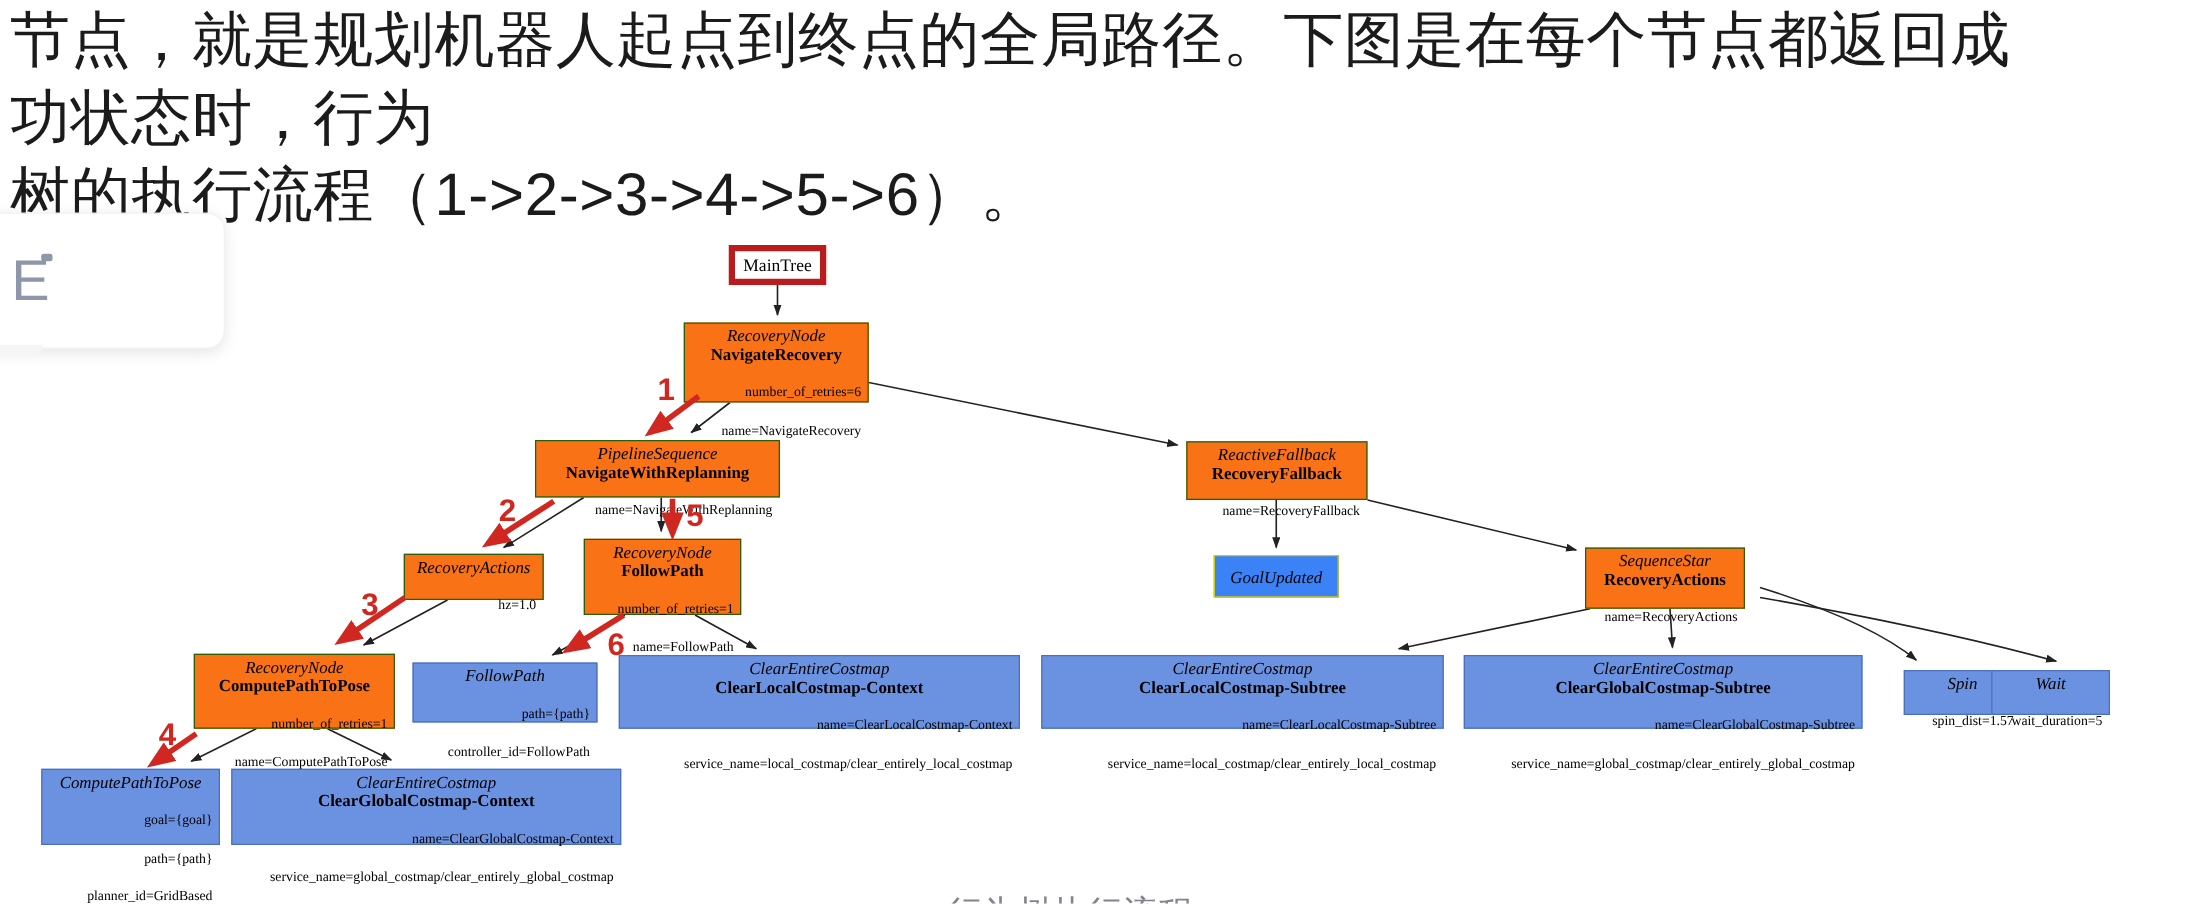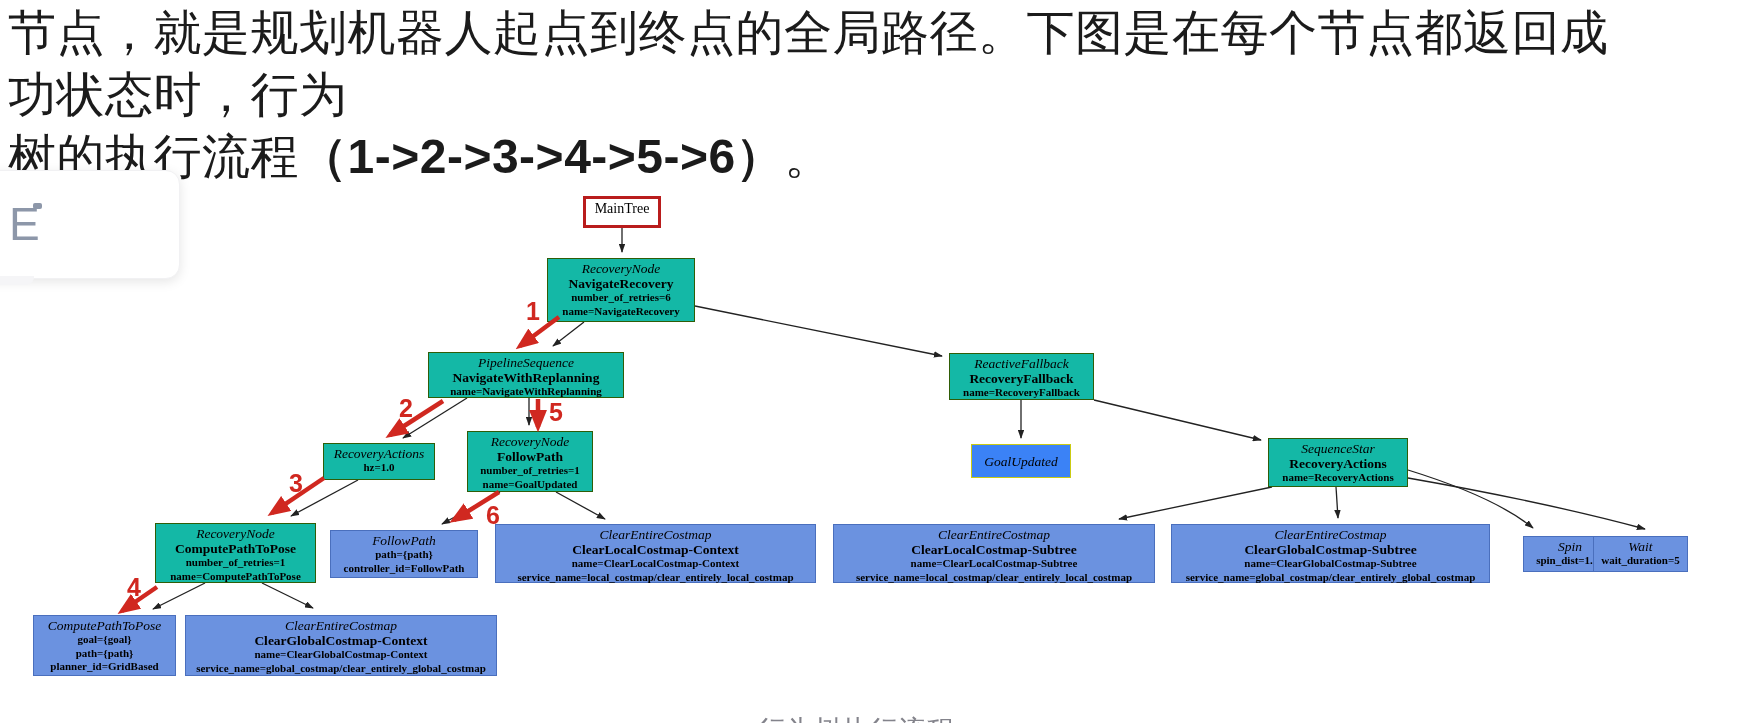--- a/index.html
+++ b/index.html
@@ -2,42 +2,42 @@
 <html><head>
 <meta charset="utf-8">
 <style>
   html,body{margin:0;padding:0;background:#fff;}
   #page{position:relative;width:1754px;height:723px;background:#ffffff;overflow:hidden;
         font-family:"Liberation Sans","DejaVu Sans",sans-serif;}
 
   
   #intro{position:absolute;left:8px;top:2px;width:1610px;font-size:48px;line-height:62px;
          color:#1b1b1b;letter-spacing:0.5px;}
-  #intro .seq{font-weight:700;margin-top:30px;}
+  #intro .seq{font-weight:400;margin-top:30px;}
 
   
   #overlay-card{position:absolute;left:-24px;top:170px;width:202px;height:107px;background:#fff;
                 border-radius:0 14px 14px 0;box-shadow:0 3px 12px rgba(0,0,0,0.10);
                 border:1px solid #f1f1f3;}
   #overlay-card .letter{position:absolute;left:32px;top:26px;font-size:46px;color:#8d97a9;}
   #overlay-card .frag{position:absolute;left:56px;top:32px;width:9px;height:6px;background:#8d97a9;border-radius:2px;}
   #overlay-strip{position:absolute;left:0;top:276px;width:34px;height:9px;background:#f5f5f7;
                  border-radius:0 0 8px 0;}
 
   
   .node{position:absolute;box-sizing:border-box;font-family:"Liberation Serif","DejaVu Serif",serif;
         color:#000;padding:2px 5px;z-index:5;}
-  .kind-control{background:#14b8a6;border:1px solid #2f5d07;}
+  .kind-control{background:#f97316;border:1px solid #2f5d07;}
   .kind-action{background:#6b92e0;border:1px solid #4a6fbd;}
   .kind-condition{background:#3b82f6;border:1px solid #cbcb12;display:flex;align-items:center;justify-content:center;}
-  .kind-root{background:#ffffff;border:3px solid #b91c1c;display:flex;align-items:flex-start;justify-content:center;}
+  .kind-root{background:#ffffff;border:5px solid #b91c1c;display:flex;align-items:flex-end;justify-content:center;}
   .ntype{font-style:italic;text-align:center;font-size:13.5px;line-height:15px;white-space:nowrap;}
   .nname{font-weight:bold;text-align:center;font-size:13.5px;line-height:15px;white-space:nowrap;}
   .kind-root .nname{font-weight:normal;font-size:14px;}
-  .nattr{font-size:11px;line-height:13.5px;text-align:center;white-space:nowrap;margin-top:0;font-weight:bold;}
+  .nattr{font-size:11px;line-height:13.5px;text-align:right;white-space:nowrap;margin-top:17px;}
 
   #edges-svg{position:absolute;left:0;top:0;z-index:3;pointer-events:none;}
   #red-svg{position:absolute;left:0;top:0;z-index:20;pointer-events:none;}
   .red-label{font-family:"Liberation Sans",sans-serif;font-weight:bold;font-size:25px;fill:#d02820;}
 
   
   #watermark{position:absolute;left:1205px;top:574px;z-index:40;font-size:50px;color:#c7c7c7;
              letter-spacing:2px;text-shadow:2px 2px 2px rgba(255,255,255,0.85);white-space:nowrap;}
 
   
@@ -99,21 +99,21 @@
           <div class="nattr">name=NavigateWithReplanning</div>
         </div>
         <div class="node kind-control" style="left: 323px; top: 443px; width: 112px; height: 37px;">
           <div class="ntype">RecoveryActions</div>
           <div class="nattr">hz=1.0</div>
         </div>
         <div class="node kind-control" style="left: 467px; top: 431px; width: 126px; height: 61px;">
           <div class="ntype">RecoveryNode</div>
           <div class="nname">FollowPath</div>
           <div class="nattr">number_of_retries=1</div>
-          <div class="nattr">name=GoalUpdated</div>
+          <div class="nattr">name=FollowPath</div>
         </div>
         <div class="node kind-control" style="left: 155px; top: 523px; width: 161px; height: 60px;">
           <div class="ntype">RecoveryNode</div>
           <div class="nname">ComputePathToPose</div>
           <div class="nattr">number_of_retries=1</div>
           <div class="nattr">name=ComputePathToPose</div>
         </div>
         <div class="node kind-action" style="left: 330px; top: 530px; width: 148px; height: 48px;">
           <div class="ntype">FollowPath</div>
           <div class="nattr">path={path}</div>
@@ -138,21 +138,21 @@
           <div class="nattr">service_name=global_costmap/clear_entirely_global_costmap</div>
         </div>
         <div class="node kind-control" style="left: 949px; top: 353px; width: 145px; height: 47px;">
           <div class="ntype">ReactiveFallback</div>
           <div class="nname">RecoveryFallback</div>
           <div class="nattr">name=RecoveryFallback</div>
         </div>
         <div class="node kind-condition" style="left: 971px; top: 444px; width: 100px; height: 34px;">
           <div class="ntype">GoalUpdated</div>
         </div>
-        <div class="node kind-control" style="left: 1268px; top: 438px; width: 140px; height: 49px;">
+        <div class="node kind-control" style="left: 1268px; top: 438px; width: 128px; height: 49px;">
           <div class="ntype">SequenceStar</div>
           <div class="nname">RecoveryActions</div>
           <div class="nattr">name=RecoveryActions</div>
         </div>
         <div class="node kind-action" style="left: 833px; top: 524px; width: 322px; height: 59px;">
           <div class="ntype">ClearEntireCostmap</div>
           <div class="nname">ClearLocalCostmap-Subtree</div>
           <div class="nattr">name=ClearLocalCostmap-Subtree</div>
           <div class="nattr">service_name=local_costmap/clear_entirely_local_costmap</div>
         </div>

